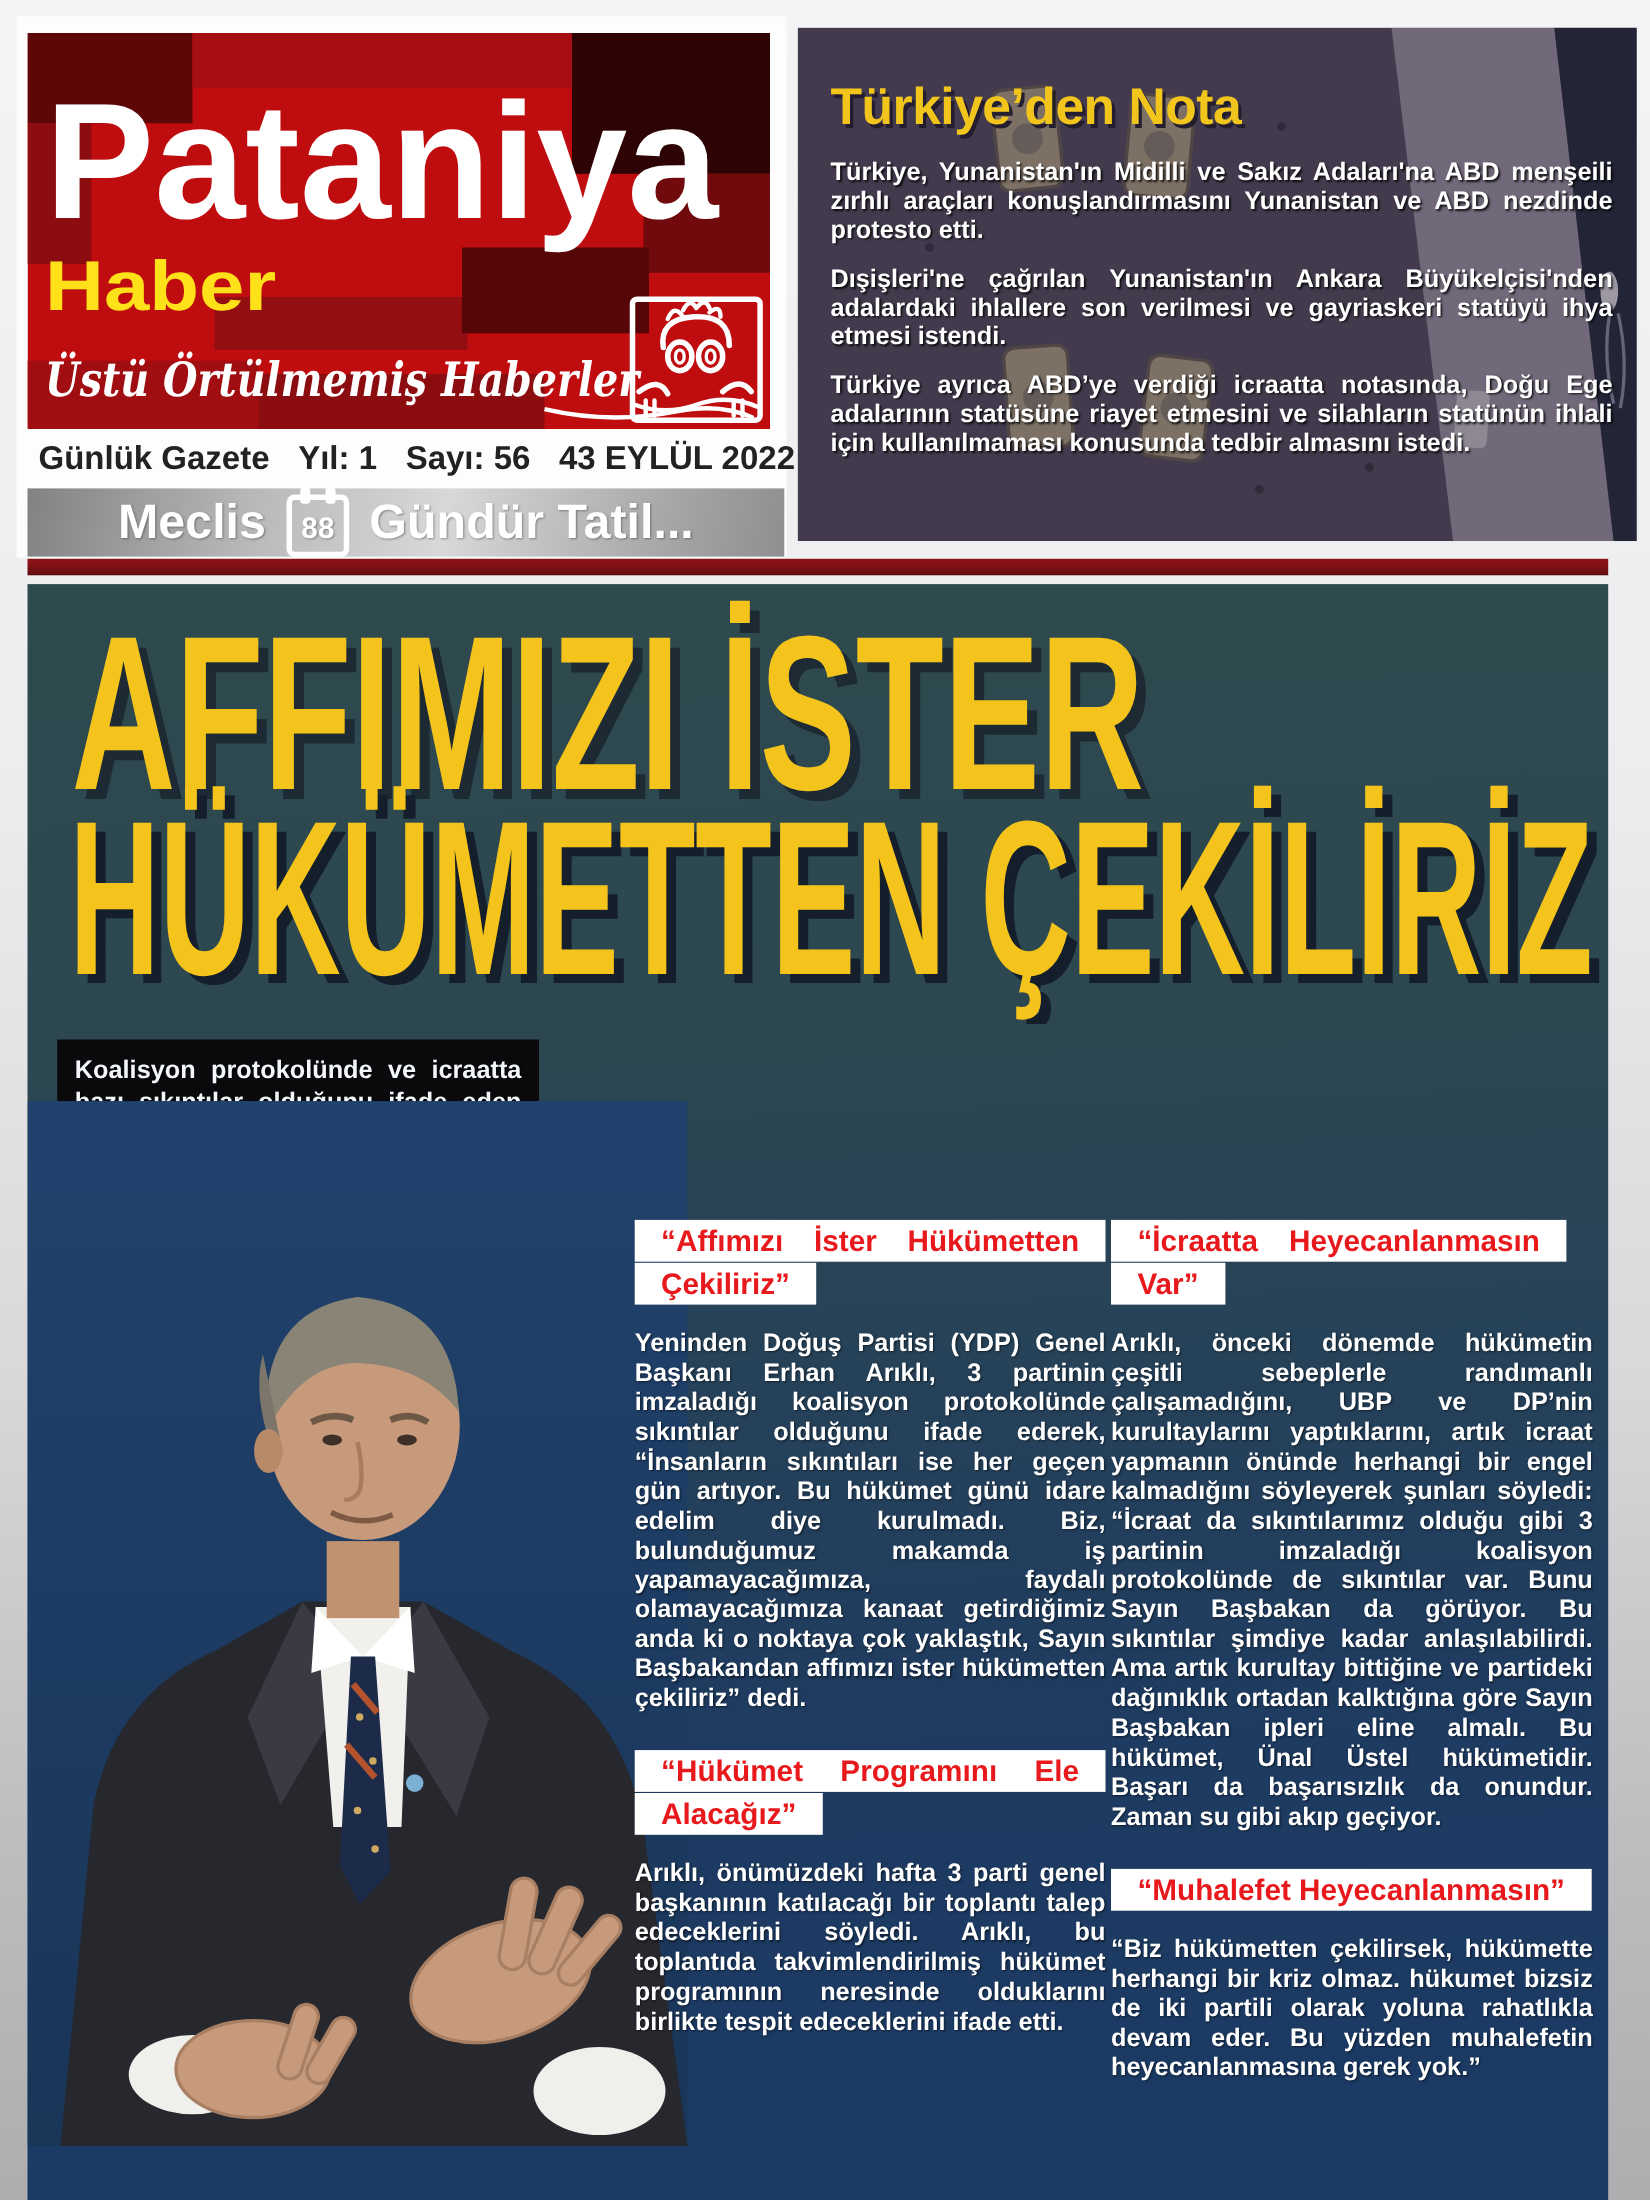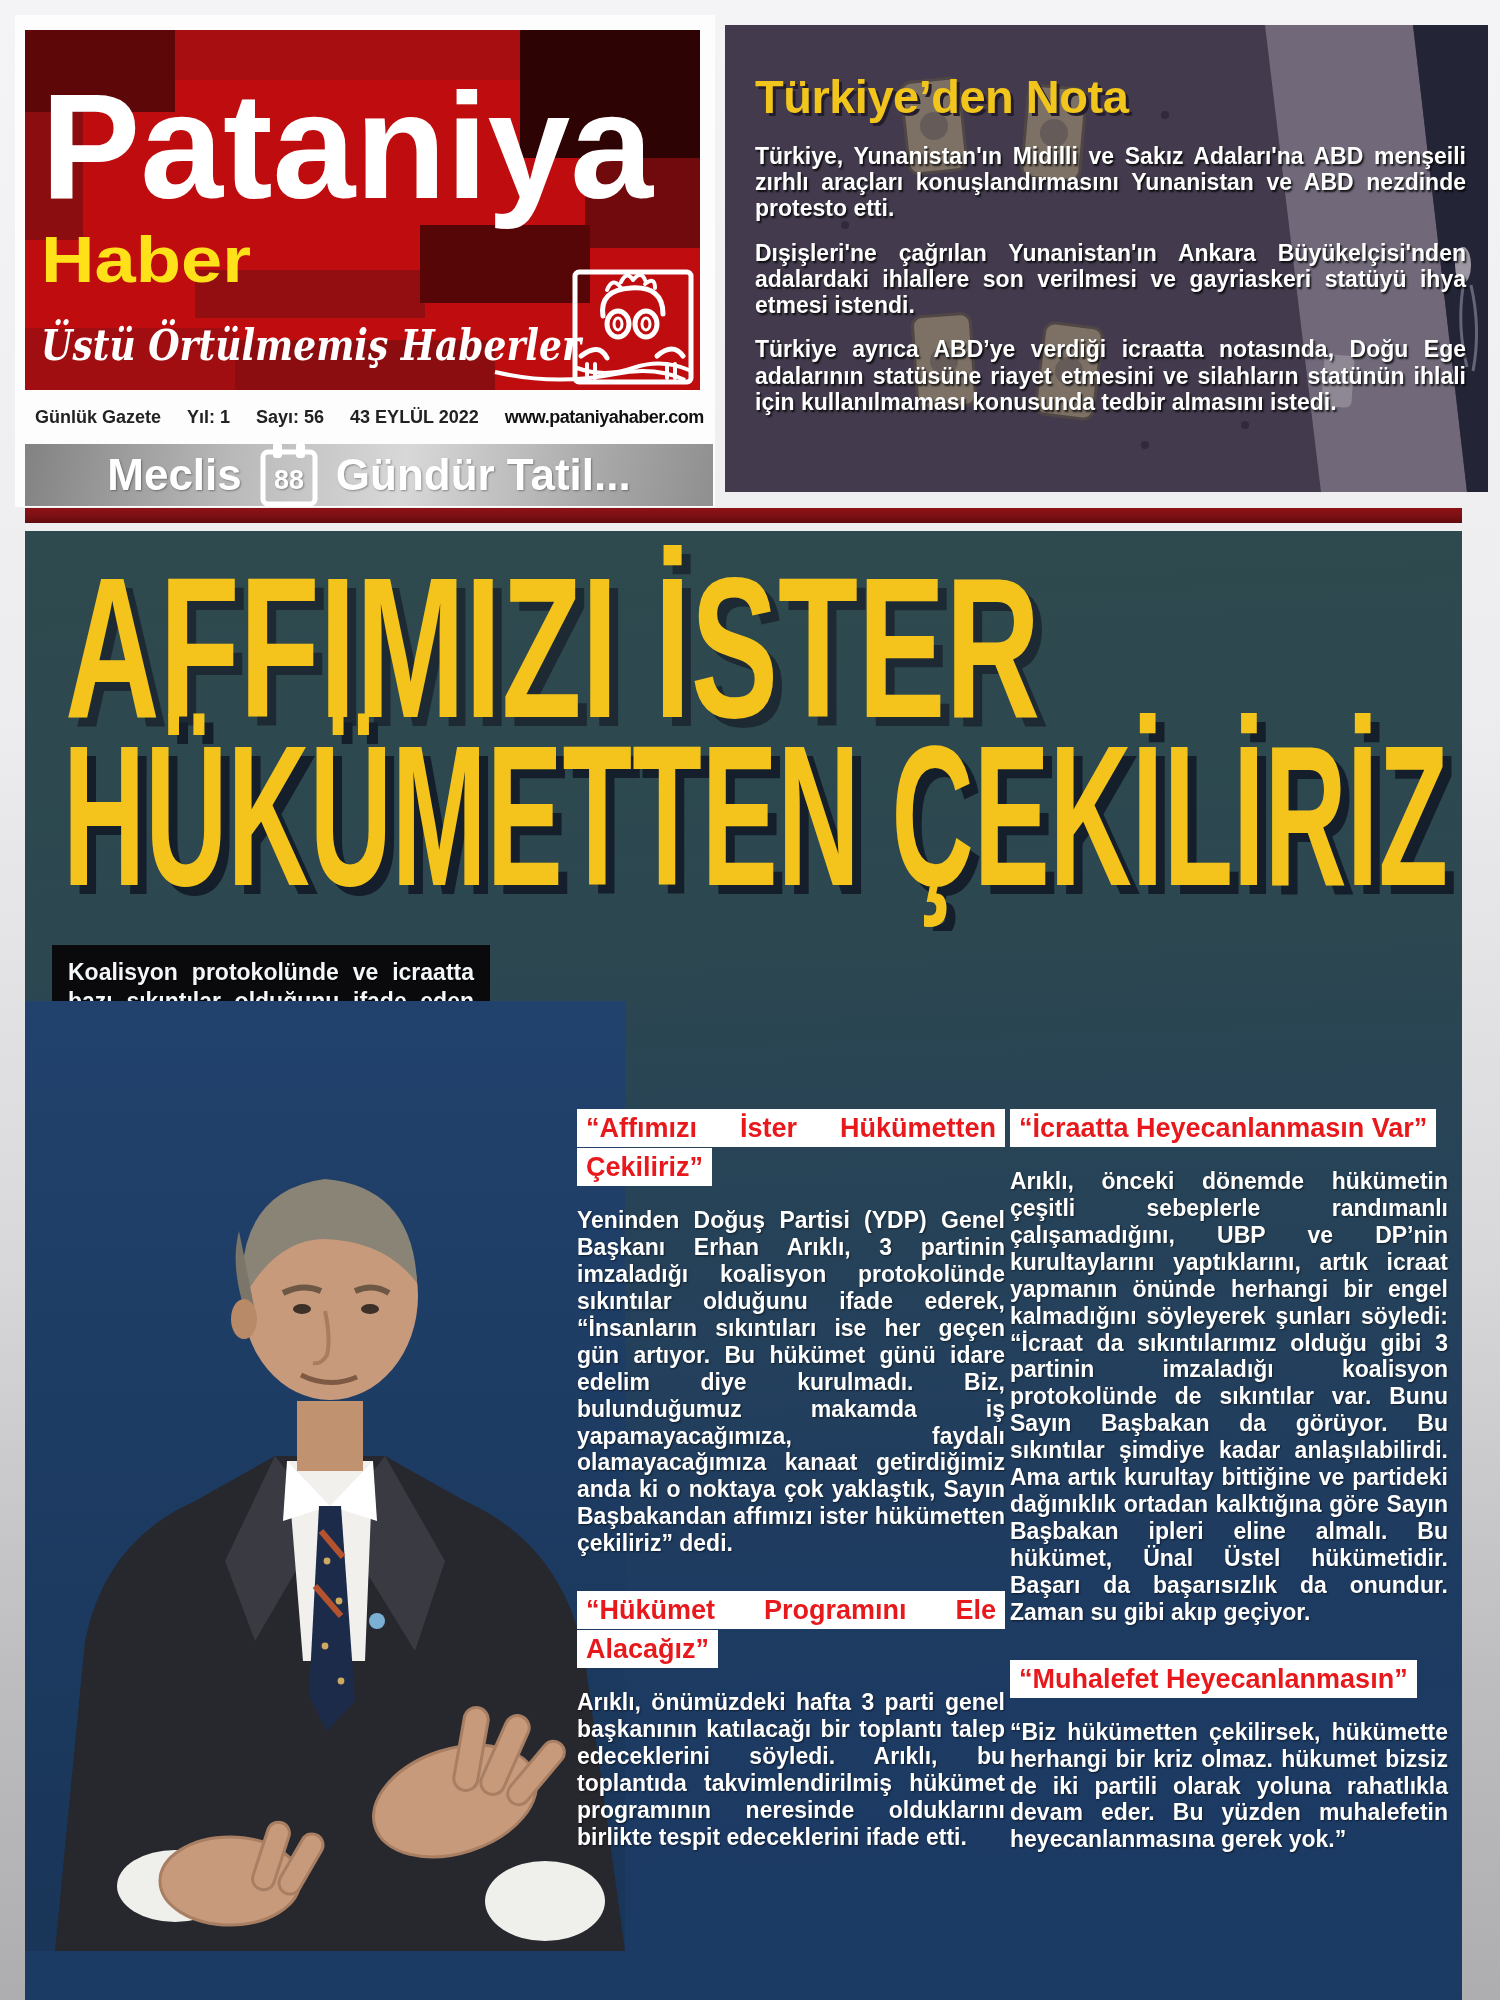--- a/index.html
+++ b/index.html
@@ -8,21 +8,21 @@
     position:relative;width:1500px;height:2000px;overflow:hidden;margin:0 auto;
     background:linear-gradient(180deg,#f4f4f6 0%,#ededef 35%,#d9d9db 62%,#bcbcbe 85%,#aeaeb0 100%);
     font-family:"Liberation Sans",sans-serif;
   }
   
   .left-panel{position:absolute;left:15px;top:15px;width:700px;height:492px;background:#fdfdfe;}
   .logo-box{position:absolute;left:25px;top:30px;width:675px;height:260px;}
   .dateline{
     position:absolute;left:25px;top:394px;width:690px;height:46px;
     display:flex;align-items:center;gap:26px;padding-left:10px;
-    font-size:18px;font-weight:bold;color:#222;white-space:nowrap;
+    font-size:30px;font-weight:bold;color:#222;white-space:nowrap;
   }
   .dateline .site{font-weight:bold;color:#111;letter-spacing:-0.5px;}
   .ticker{
     position:absolute;left:25px;top:444px;width:688px;height:62px;
     background:linear-gradient(100deg,#828282 0%,#b9b9b9 30%,#d8d8d8 55%,#a5a5a5 85%,#8f8f8f 100%);
     display:flex;align-items:center;justify-content:center;gap:18px;
     color:#fff;font-size:44px;font-weight:bold;text-shadow:1px 1px 2px rgba(0,0,0,.35);
   }
   .cal{position:relative;width:58px;height:66px;flex:0 0 auto;}
   
@@ -53,21 +53,21 @@
   }
   .photo-wrap{position:absolute;left:0;top:470px;width:600px;height:950px;}
   .col{position:absolute;top:578px;}
   .col-mid{left:552px;width:428px;}
   .col-right{left:985px;width:438px;}
   .sec-head{
     text-align:justify;font-size:27px;font-weight:bold;color:#e8191c;line-height:1.45;
     margin:0 0 20px 0;
   }
   .sec-head span{
-    background:#fff;padding:4px 9px;-webkit-box-decoration-break:clone;box-decoration-break:clone;
+    background:#fff;padding:4px 24px;-webkit-box-decoration-break:clone;box-decoration-break:clone;
   }
   .col p.body{
     margin:0 0 34px 0;color:#fff;font-size:23px;font-weight:bold;line-height:1.17;
     text-align:justify;text-shadow:1px 1px 2px rgba(0,0,0,.55);
   }
   .hand-icon{margin-left:6px;flex:0 0 auto;position:relative;top:3px;}
 </style>
 </head>
 <body>
 

